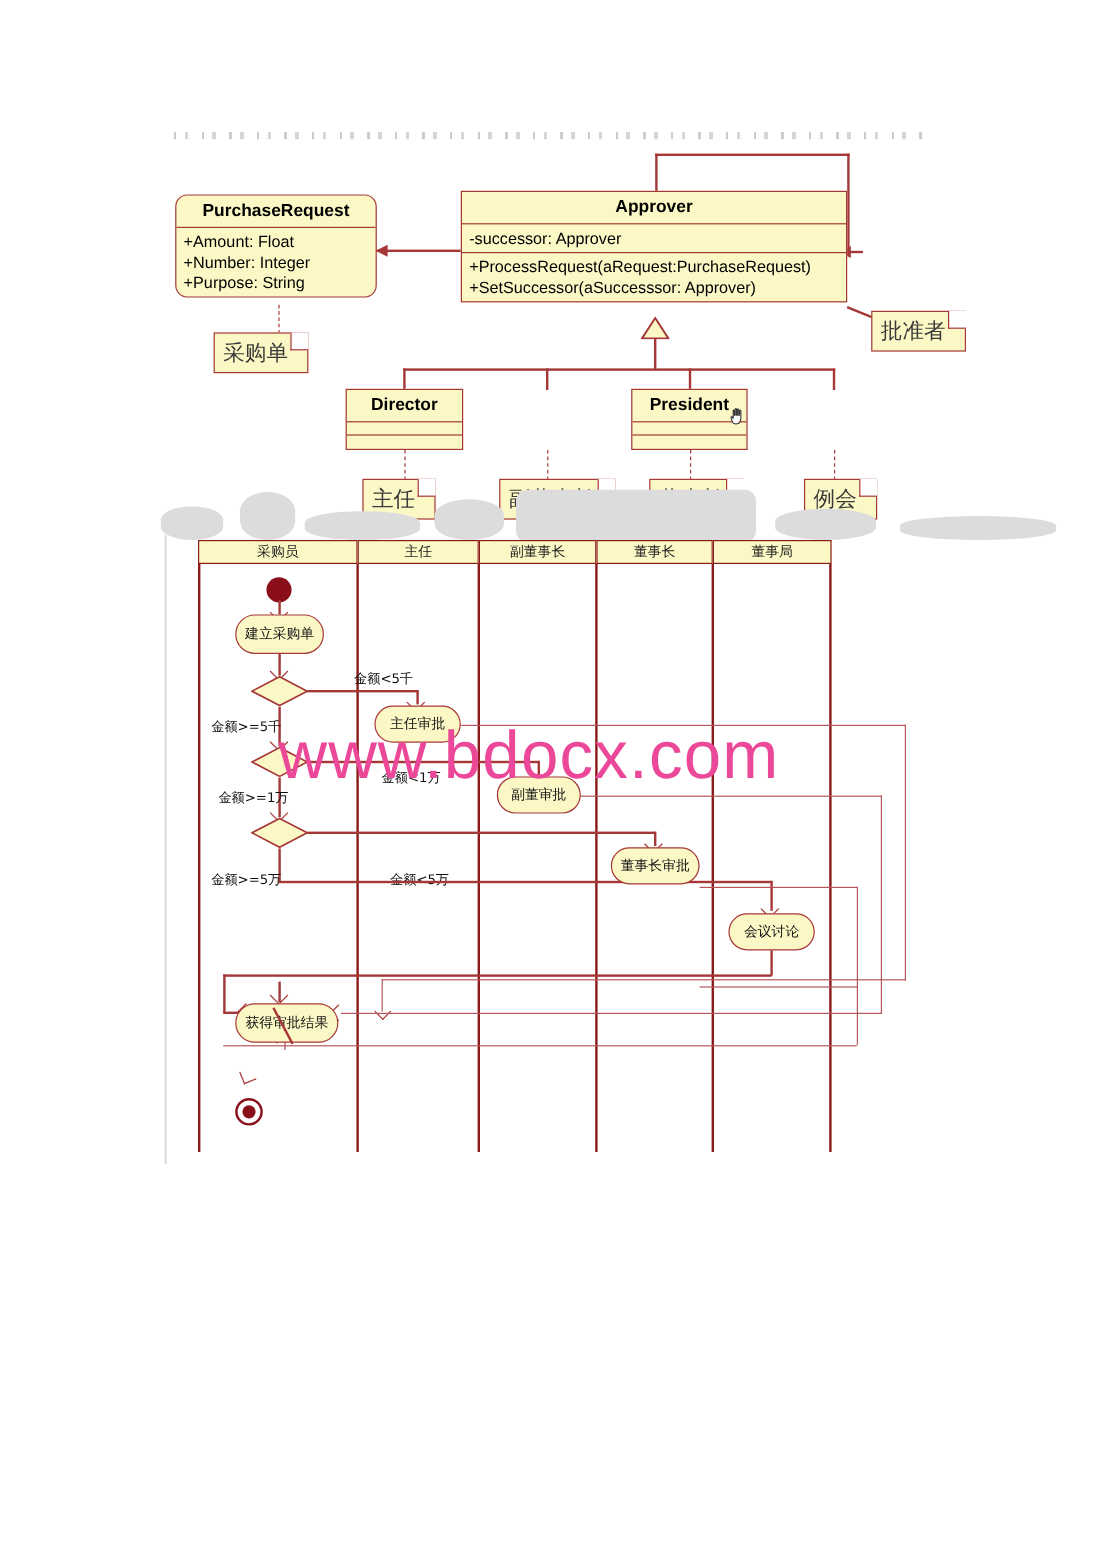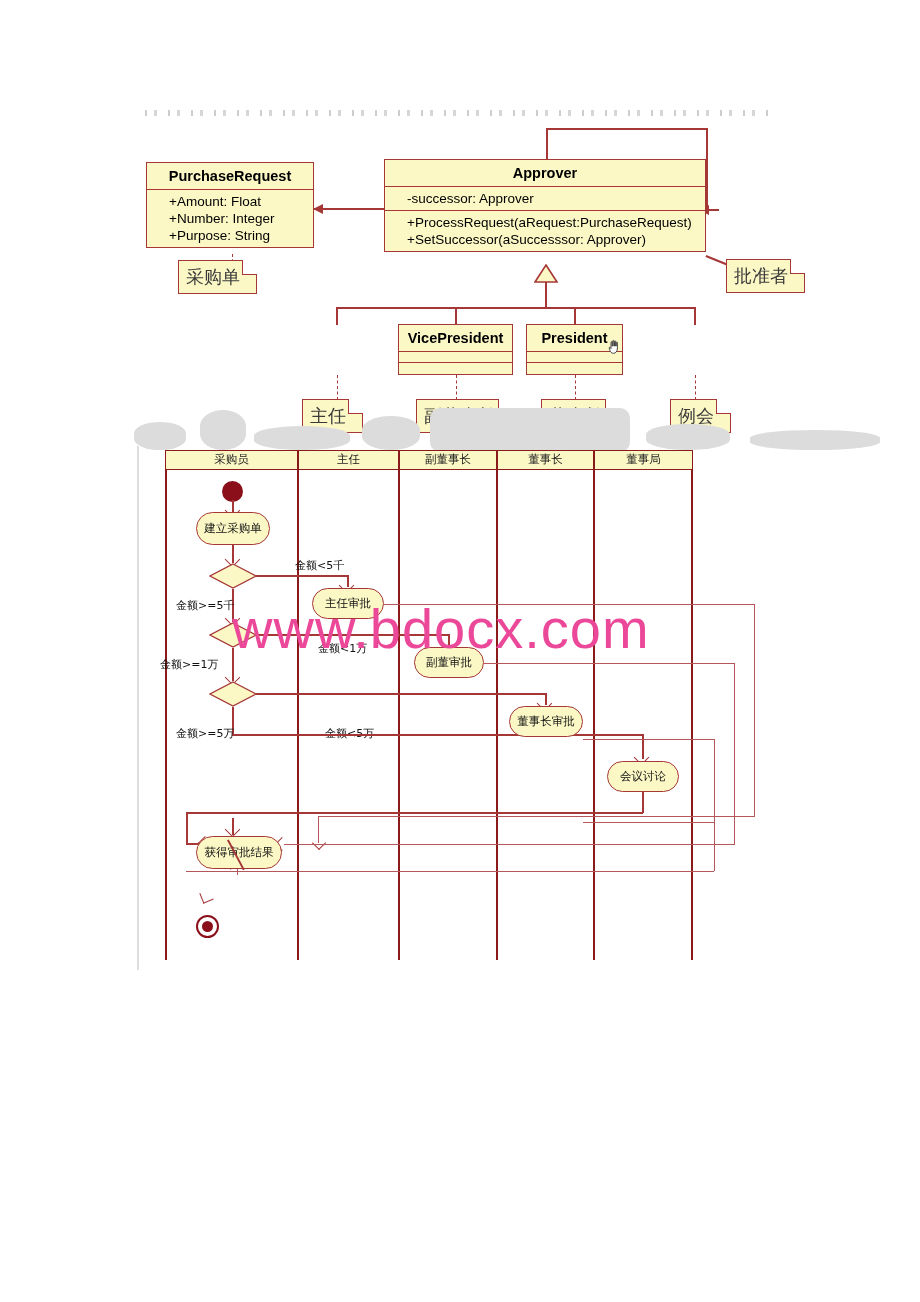--- a/index.html
+++ b/index.html
@@ -44,21 +44,21 @@
     background:#fbf8c6;
     border:1.6px solid #a63737;
     color:#000;
   }
   .cls .cname {
     text-align:center; font-weight:bold; font-size:14.5px;
     padding:5px 4px 5px; border-bottom:1.6px solid #a63737;
     white-space:nowrap;
   }
   .cls .sec {
-    padding:3px 22px; font-size:13.5px; line-height:17px;
+    padding:3px 6px; font-size:13.5px; line-height:17px;
     border-bottom:1.6px solid #a63737; white-space:nowrap;
   }
   .cls .sec:last-child { border-bottom:none; }
   .cls .sec.empty { height:11px; padding:0; }
 
   
   .note {
     position:absolute; background:#fbf8c6;
     border:1.5px solid #a63737;
     font-size:18px; color:#3a3a3a;
@@ -145,21 +145,21 @@
 <div id="stage">
 
   <div class="top-noise"></div>
 
   <div class="ln lnv" style="left:546px; top:128px; width:1.8px; height:33px;"></div>
   <div class="ln lnh" style="left:546px; top:128px; width:162px; height:1.8px;"></div>
   <div class="ln lnv" style="left:706px; top:128px; width:1.8px; height:82px;"></div>
   <div class="ln lnh" style="left:706px; top:209px; width:13px; height:1.8px;"></div>
   <div class="arr arr-l" style="left:699px; top:205px;"></div>
 
-  <div class="cls" style="left:146px; top:162px; width:168px;">
+  <div class="cls" style="left:146px; top:162px; width:168px;border-radius:10px;">
     <div class="cname">PurchaseRequest</div>
     <div class="sec">
       <div>+Amount: Float</div>
       <div>+Number: Integer</div>
       <div>+Purpose: String</div>
     </div>
   </div>
 
   <div class="ln lnh" style="left:314px; top:208px; width:70px; height:1.8px;"></div>
   <div class="arr arr-l" style="left:313px; top:204px;"></div>
@@ -169,21 +169,21 @@
     <div class="sec">
       <div>-successor: Approver</div>
     </div>
     <div class="sec">
       <div>+ProcessRequest(aRequest:PurchaseRequest)</div>
       <div>+SetSuccessor(aSuccesssor: Approver)</div>
     </div>
   </div>
 
   <div class="dash-v" style="left:232px; top:254px; height:24px;"></div>
-  <div class="note" style="left:178px; top:260px;text-align:center;">
+  <div class="note" style="left:178px; top:277px;text-align:center;">
     <span>采购单</span>
   </div>
 
   <div class="ln" style="left:706px; top:255px; width:36px; height:1.5px; transform:rotate(22deg); transform-origin:left center;"></div>
   <div class="note" style="left:726px; top:259px;">
     <span>批准者</span>
   </div>
 
   <div class="tri-wrap" style="left:534px; top:264px;">
     <svg width="24" height="19" viewBox="0 0 24 19">
@@ -191,30 +191,30 @@
     </svg>
   </div>
   <div class="ln lnv" style="left:545px; top:282px; height:26px;"></div>
 
   <div class="ln lnh" style="left:336px; top:307px; width:360px; height:1.8px;"></div>
   <div class="ln lnv" style="left:336px; top:307px; height:18px;"></div>
   <div class="ln lnv" style="left:455px; top:307px; height:18px;"></div>
   <div class="ln lnv" style="left:574px; top:307px; height:18px;"></div>
   <div class="ln lnv" style="left:694px; top:307px; height:18px;"></div>
 
+  <div class="cls" style="left:288px; top:324px; width:98px;">
+    <div class="cname">Director</div>
+    <div class="sec empty"></div>
+    <div class="sec empty"></div>
+  </div>
   <div class="dash-v" style="left:337px; top:375px; height:25px;"></div>
   <div class="note" style="left:302px; top:399px;">
     <span>主任</span>
   </div>
 
-  <div class="cls" style="left:398px; top:324px; width:115px;">
-    <div class="cname">VicePresident</div>
-    <div class="sec empty"></div>
-    <div class="sec empty"></div>
-  </div>
   <div class="dash-v" style="left:456px; top:375px; height:25px;"></div>
   <div class="note" style="left:416px; top:399px;">
     <span>副董事长</span>
   </div>
 
   <div class="cls" style="left:526px; top:324px; width:97px;">
     <div class="cname">President</div>
     <div class="sec empty"></div>
     <div class="sec empty"></div>
   </div>
@@ -303,21 +303,21 @@
       </svg>
   </div>
 
   <div class="ln lnh" style="left:256px; top:634px; width:193px;"></div>
   <div class="ln lnv" style="left:448px; top:634px; height:12px;"></div>
   <div class="arr-open-d" style="left:442px; top:639px;"></div>
   <div class="glabel" style="left:318px; top:641px;">金额&lt;1万</div>
 
   <div class="ln lnv" style="left:232px; top:648px; height:33px;"></div>
   <div class="arr-open-d" style="left:227px; top:672px;"></div>
-  <div class="glabel" style="left:160px; top:657px;">金额&gt;=1万</div>
+  <div class="glabel" style="left:182px; top:657px;">金额&gt;=1万</div>
 
   <div class="act" style="left:414px; top:647px; width:70px; height:31px;">
     <span>副董审批</span>
   </div>
 
   <div class="dmd-shape" style="left:209px; top:681px;">
     <svg width="48" height="26" viewBox="0 0 48 26">
         <polygon points="24,1 47,13 24,25 1,13" fill="#fbf8c6" stroke="#a63737" stroke-width="1.4"></polygon>
       </svg>
   </div>

